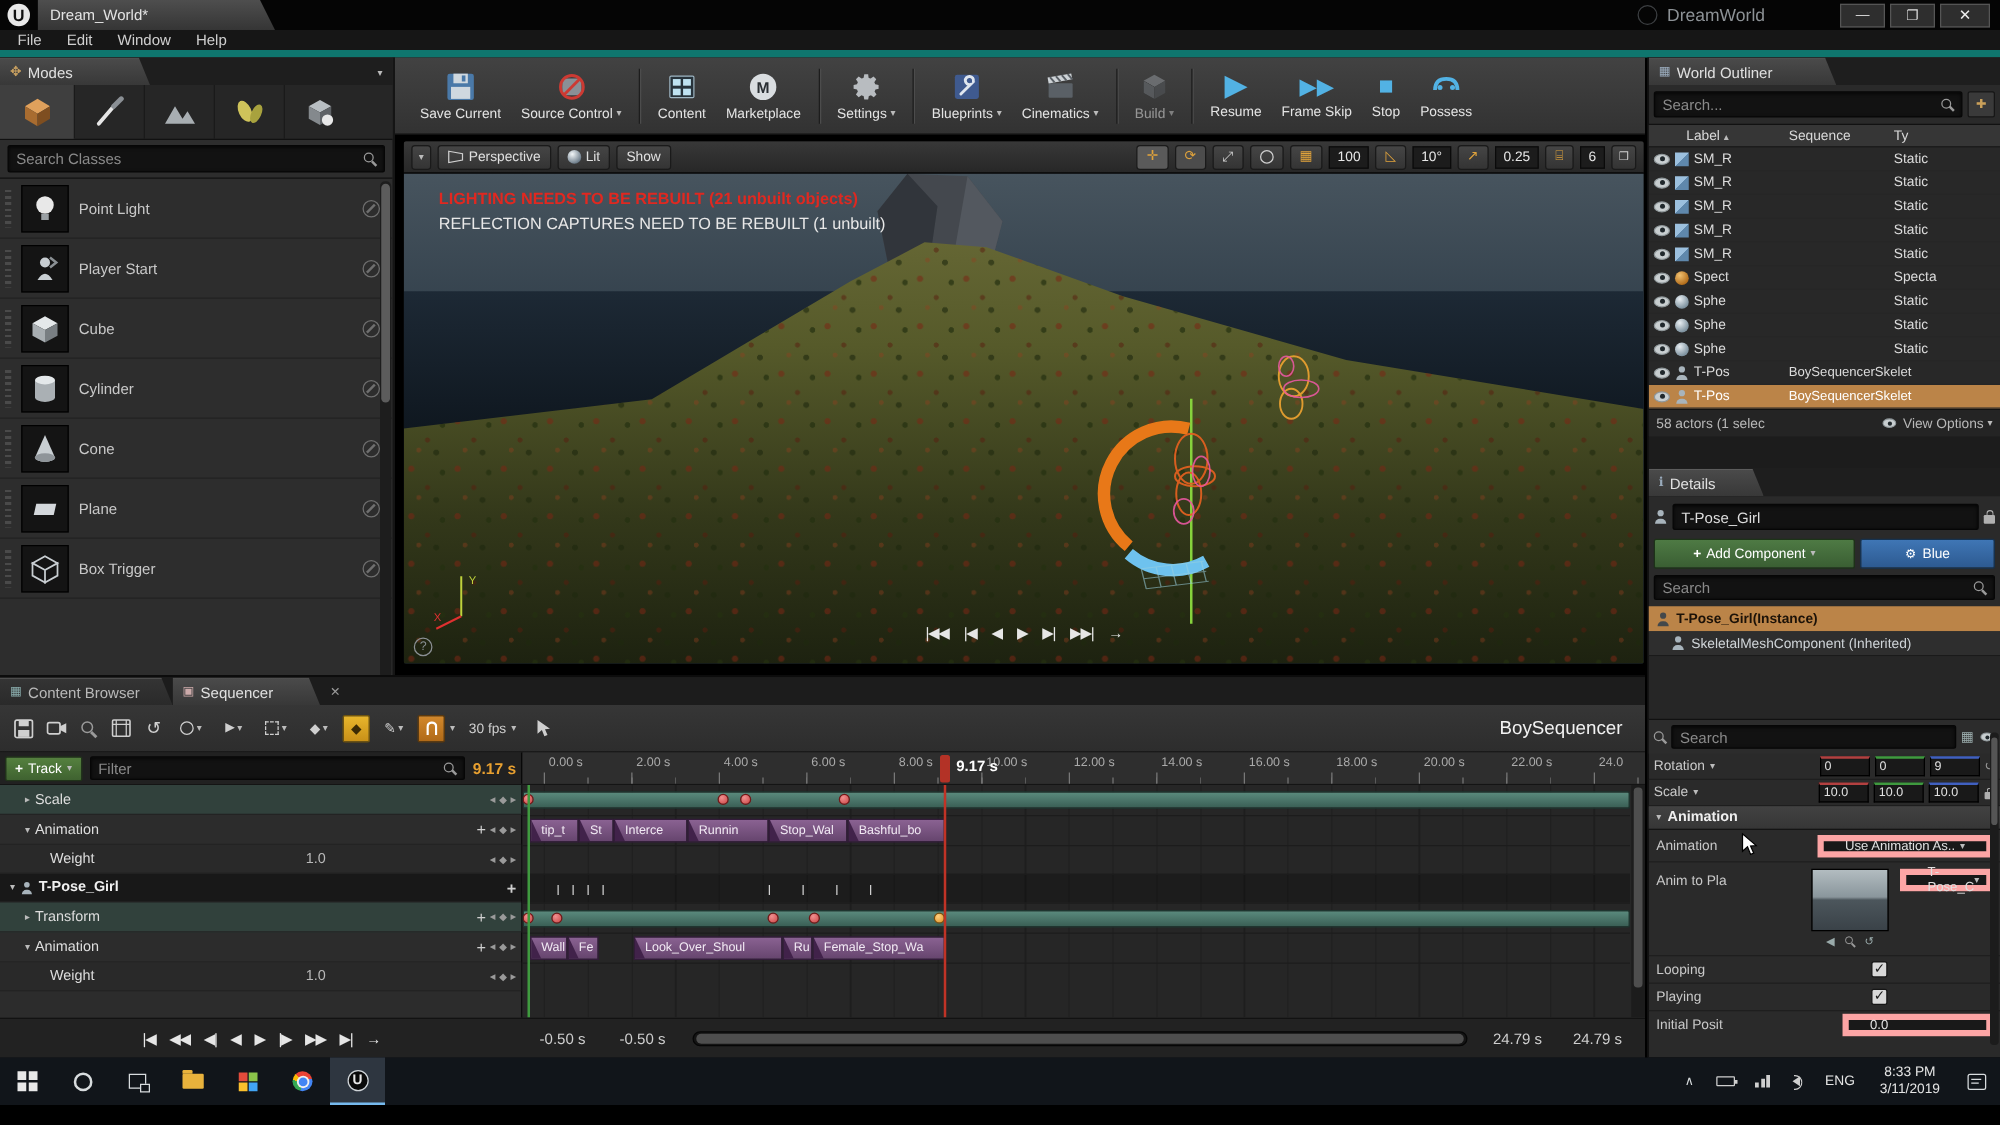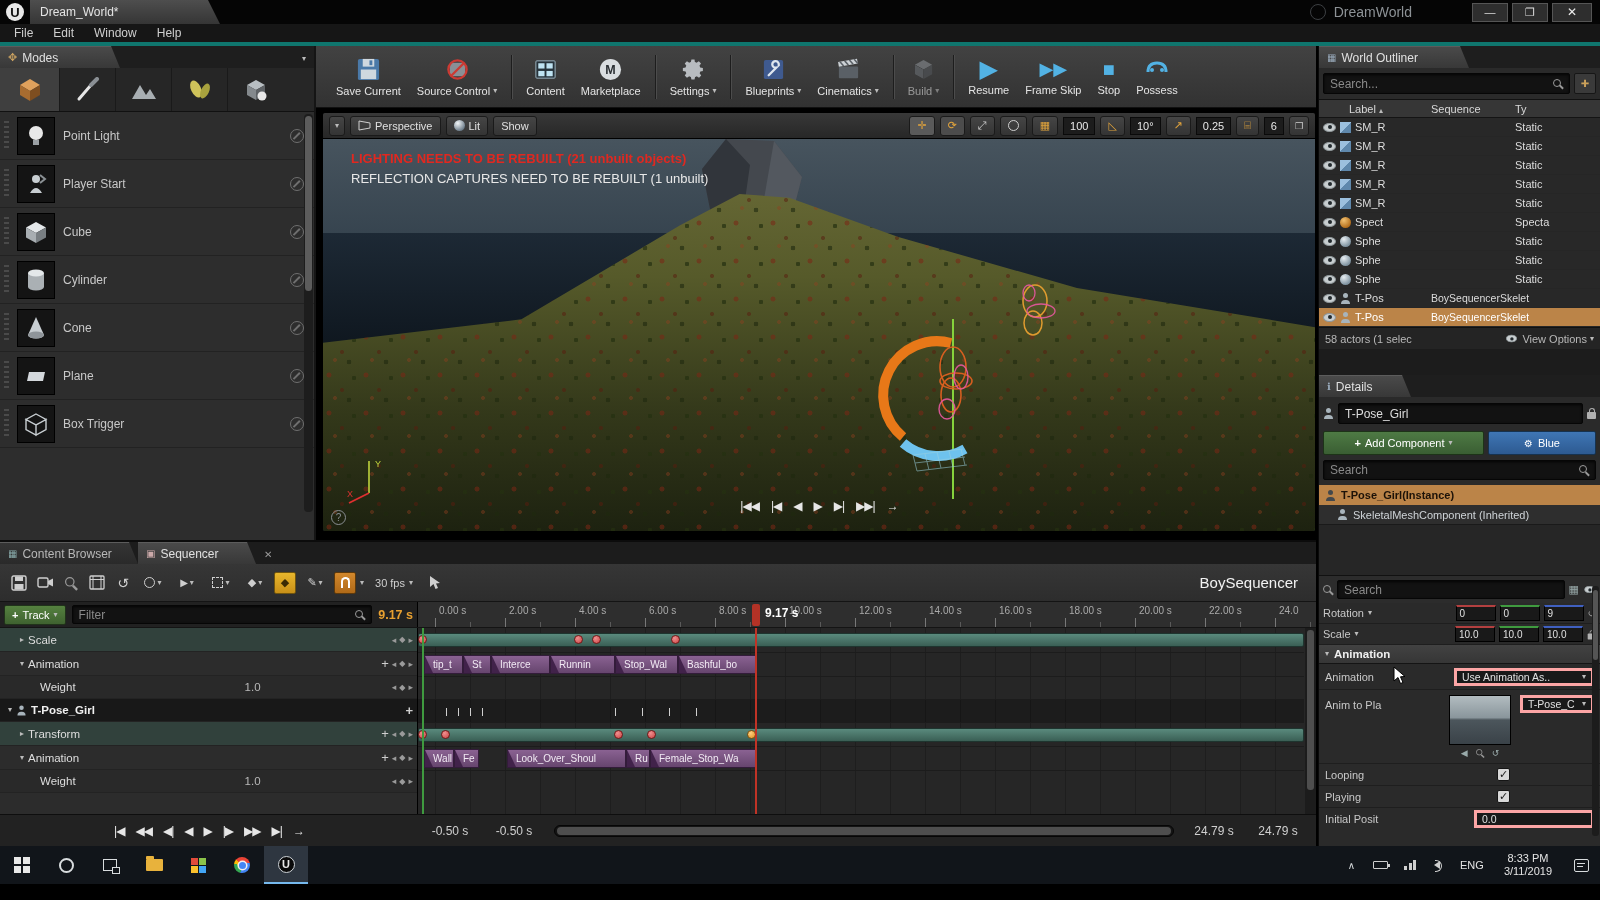--- a/index.html
+++ b/index.html
@@ -44,21 +44,21 @@
 
 .vp-btn{background:linear-gradient(#454545,#343434);border:1px solid #1a1a1a;border-radius:3px;height:20px;display:flex;align-items:center;gap:4px;padding:0 7px;color:#e0e0e0;font-size:11px}
 .vp-val{background:#1c1c1c;border:1px solid #0a0a0a;height:18px;display:flex;align-items:center;padding:0 6px;color:#e8e8e8;font-size:11px}
 .vpi{color:#e0a33c;font-size:11px;line-height:1}
 
 .ol-row{height:19px;display:flex;align-items:center;gap:4px;padding:0 2px 0 4px;border-bottom:1px solid #262626;font-size:11px;color:#dcdcdc}
 .col-seq{position:absolute;left:112px;white-space:nowrap}
 .col-ty{position:absolute;left:196px;white-space:nowrap}
 .det-label{color:#c8c8c8;font-size:11px}
 .numbox{width:40px;height:16px;background:#191919;border:1px solid #000;color:#e0e0e0;font-size:10px;display:flex;align-items:center;padding:0 3px;border-top:2px solid #b33}
-.drop{background:#191919;border:3px solid #fca5a5;height:18px;display:flex;align-items:center;justify-content:space-between;padding:0 5px;font-size:10.5px;color:#e0e0e0}
+.drop{background:#191919;border:5px solid #fca5a5;height:18px;display:flex;align-items:center;justify-content:space-between;padding:0 17px;font-size:10.5px;color:#e0e0e0}
 
 .sq-btn{min-width:22px;height:22px;display:flex;align-items:center;justify-content:center;gap:2px;color:#cfcfcf;font-size:12px;border-radius:2px;padding:0 2px}
 .trk-row{display:flex;align-items:center;border-bottom:1px solid #232323;padding:0 4px;color:#dedede;font-size:11.5px;gap:4px}
 .trk-ctl{margin-left:auto;display:flex;align-items:center;gap:3px;color:#9a9a9a;font-size:9px}
 .teal{position:absolute;left:0;right:0;top:5px;height:14px;background:linear-gradient(180deg,#5a8a7d,#3a5f55);border:1px solid #1e352f;border-radius:2px}
 .kf{position:absolute;width:9px;height:9px;border-radius:50%;background:radial-gradient(circle at 35% 30%,#f09090,#c44);border:1px solid #701818;top:7px}
 .kfo{background:radial-gradient(circle at 35% 30%,#ffd080,#e09020);border-color:#7a5010}
 .clip{position:absolute;top:2px;height:19px;background:linear-gradient(180deg,#8a6292,#66456e);border:1px solid #331c3a;color:#f2eaf4;font-size:10px;line-height:17px;padding-left:8px;overflow:hidden;white-space:nowrap}
 .clip::before{content:"";position:absolute;left:0;top:0;border-left:8px solid #41224a;border-top:17px solid transparent}
 .tick{position:absolute;width:1px;height:8px;background:#cfcfcf;top:8px}
@@ -87,21 +87,21 @@
   <div style="flex:1"></div>
   <div style="width:16px;height:16px;border-radius:50%;border:1.5px solid #3c3f42;margin-right:8px"></div>
   <span style="color:#8d9296;font-size:14px;margin-right:60px">DreamWorld</span>
   <div class="flex" style="gap:4px;margin-right:8px">
     <div style="width:36px;height:19px;background:#2e2e2e;border:1px solid #555;color:#ddd;display:flex;align-items:center;justify-content:center;font-size:11px">—</div>
     <div style="width:36px;height:19px;background:#2e2e2e;border:1px solid #555;color:#ddd;display:flex;align-items:center;justify-content:center;font-size:11px">❐</div>
     <div style="width:40px;height:19px;background:#2e2e2e;border:1px solid #555;color:#eee;display:flex;align-items:center;justify-content:center;font-size:12px">✕</div>
   </div>
 </div>
 
-<div class="abs" style="left:0;top:24px;width:1600px;height:22px;background:#161616;display:flex;align-items:center;padding-left:4px;border-bottom:4px solid #0f766e">
+<div class="abs" style="left:0;top:24px;width:1600px;height:22px;background:#161616;display:flex;align-items:center;padding-left:4px;border-bottom:6px solid #0f766e">
   <span class="menu-item">File</span>
   <span class="menu-item">Edit</span>
   <span class="menu-item">Window</span>
   <span class="menu-item">Help</span>
 </div>
 
 <div class="abs" style="left:0;top:46px;width:316px;height:494px;background:#2d2d2d;border-right:2px solid #151515">
   <div style="height:22px;background:#1e1e1e;display:flex;align-items:flex-end">
     <div class="ptab" style="width:120px">
       <span style="color:#c8a060;font-size:11px">✥</span>
@@ -138,20 +138,26 @@
     <div style="width:56px;display:flex;align-items:center;justify-content:center">
       <svg width="26" height="26" viewBox="0 0 26 26">
           <path d="M13 3 22 8 13 13 4 8Z" fill="#b8bec2"></path>
           <path d="M4 8 13 13 13 23 4 18Z" fill="#84898d"></path>
           <path d="M22 8 13 13 13 23 22 18Z" fill="#5e6266"></path>
           <circle cx="19" cy="19" r="4.5" fill="#e8e8e8"></circle>
         </svg>
     </div>
   </div>
 
+  <div style="padding:4px 6px;border-bottom:1px solid #111">
+    <div class="inp" style="height:22px">
+      <input placeholder="Search Classes" style="">
+      <span class="mag"></span>
+    </div>
+  </div>
 
   <div style="display:flex;height:404px">
     <div style="flex:1;overflow:hidden;position:relative">
       <div class="mode-item">
         <span class="grip"></span>
         <span class="tile">
             <svg width="26" height="26" viewBox="0 0 26 26">
               <circle cx="13" cy="10" r="7" fill="#e8e8e8"></circle>
               <rect x="10" y="17" width="6" height="5" fill="#9aa0a4"></rect>
             </svg>

